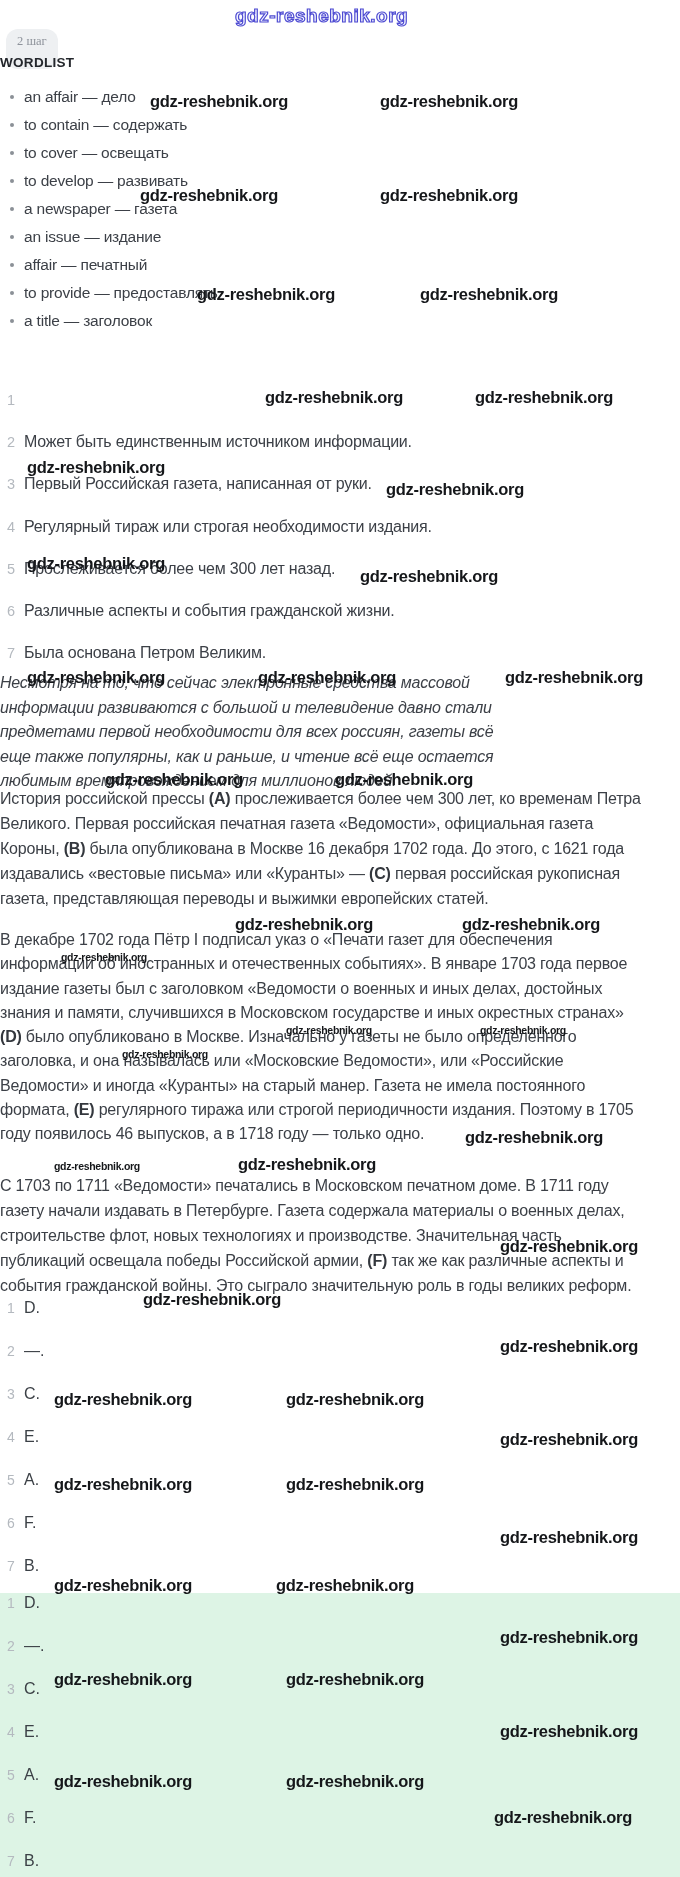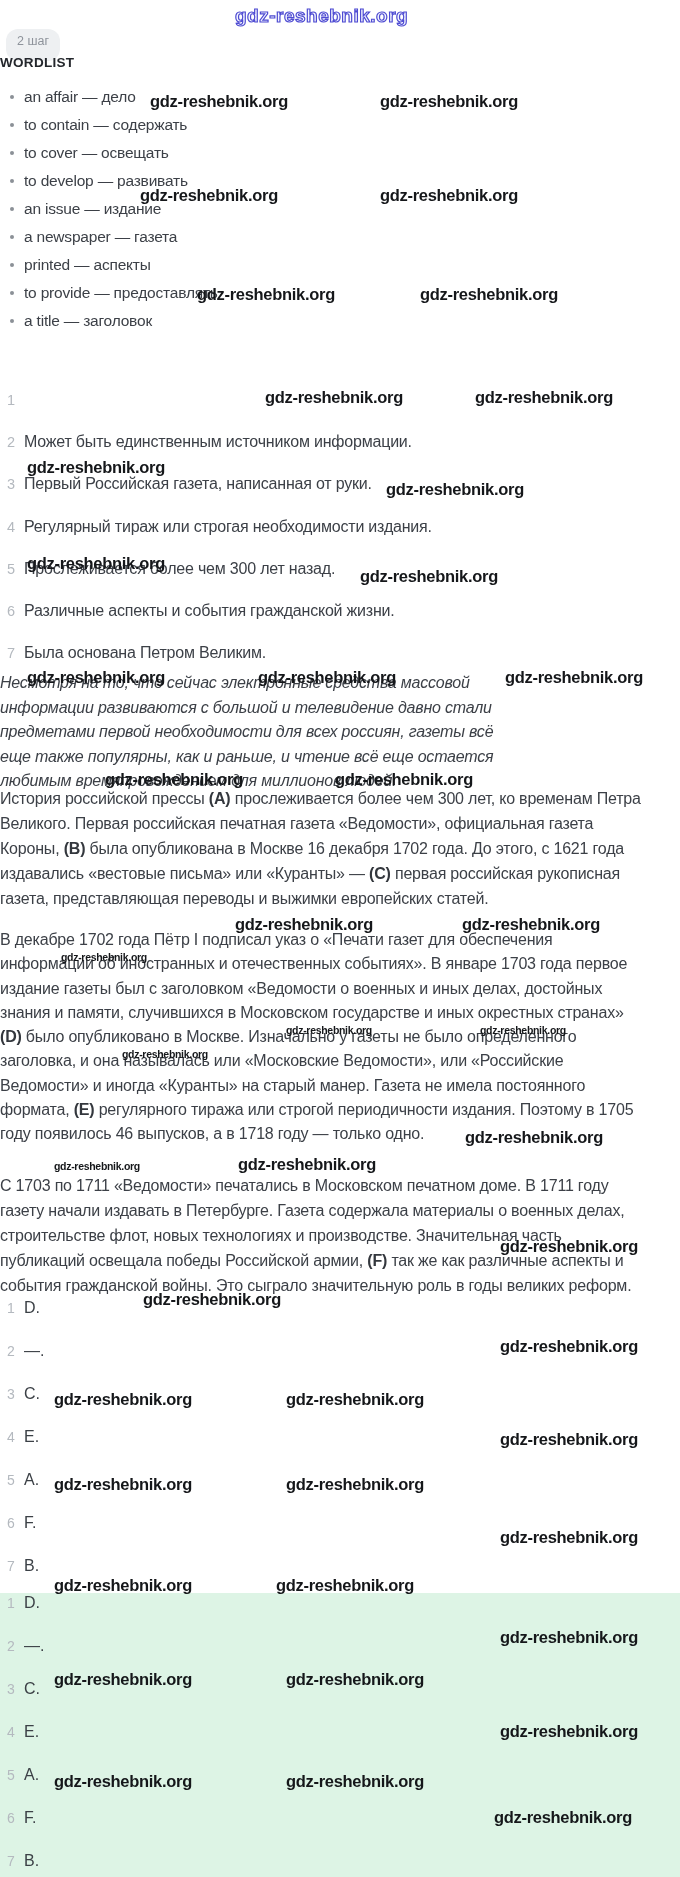--- a/index.html
+++ b/index.html
@@ -24,26 +24,27 @@
   .wm.s{font-size:10.5px;}
   .wm.o{
     font-size:19px;
     color:#f4f6ff;
     -webkit-text-stroke:1.2px #4e4bd2;
     letter-spacing:0.5px;
   }
   
   .badge{
     position:absolute;left:6px;top:29px;
-    height:32px;line-height:24px;
+    height:40px;line-height:24px;
     padding:0 11px;
     background:#eef0f2;
     border-radius:12px;
     font-size:12.5px;
     color:#8e939b;
+    font-family:Liberation Serif, serif;
   }
   
   .wl-title{
     position:absolute;left:0;top:55px;
     font-size:13.5px;font-weight:bold;
     letter-spacing:0.3px;
     color:#24272c;
   }
   
   ul.wordlist{
@@ -173,23 +174,23 @@
 
   <div class="badge">2 шаг</div>
 
   <div class="wl-title">WORDLIST</div>
 
   <ul class="wordlist" id="wordlist">
       <li><span class="dot"></span><span>an affair — дело</span></li>
       <li><span class="dot"></span><span>to contain — содержать</span></li>
       <li><span class="dot"></span><span>to cover — освещать</span></li>
       <li><span class="dot"></span><span>to develop — развивать</span></li>
+      <li><span class="dot"></span><span>a newspaper — газета</span></li>
       <li><span class="dot"></span><span>an issue — издание</span></li>
-      <li><span class="dot"></span><span>a newspaper — газета</span></li>
-      <li><span class="dot"></span><span>printed — аспекты</span></li>
+      <li><span class="dot"></span><span>affair — печатный</span></li>
       <li><span class="dot"></span><span>to provide — предоставлять</span></li>
       <li><span class="dot"></span><span>a title — заголовок</span></li>
     </ul>
 
   <ol class="tasks" id="tasks">
       <li>
         <span class="num">1</span>
       </li>
       <li>
         <span class="num">2</span>

